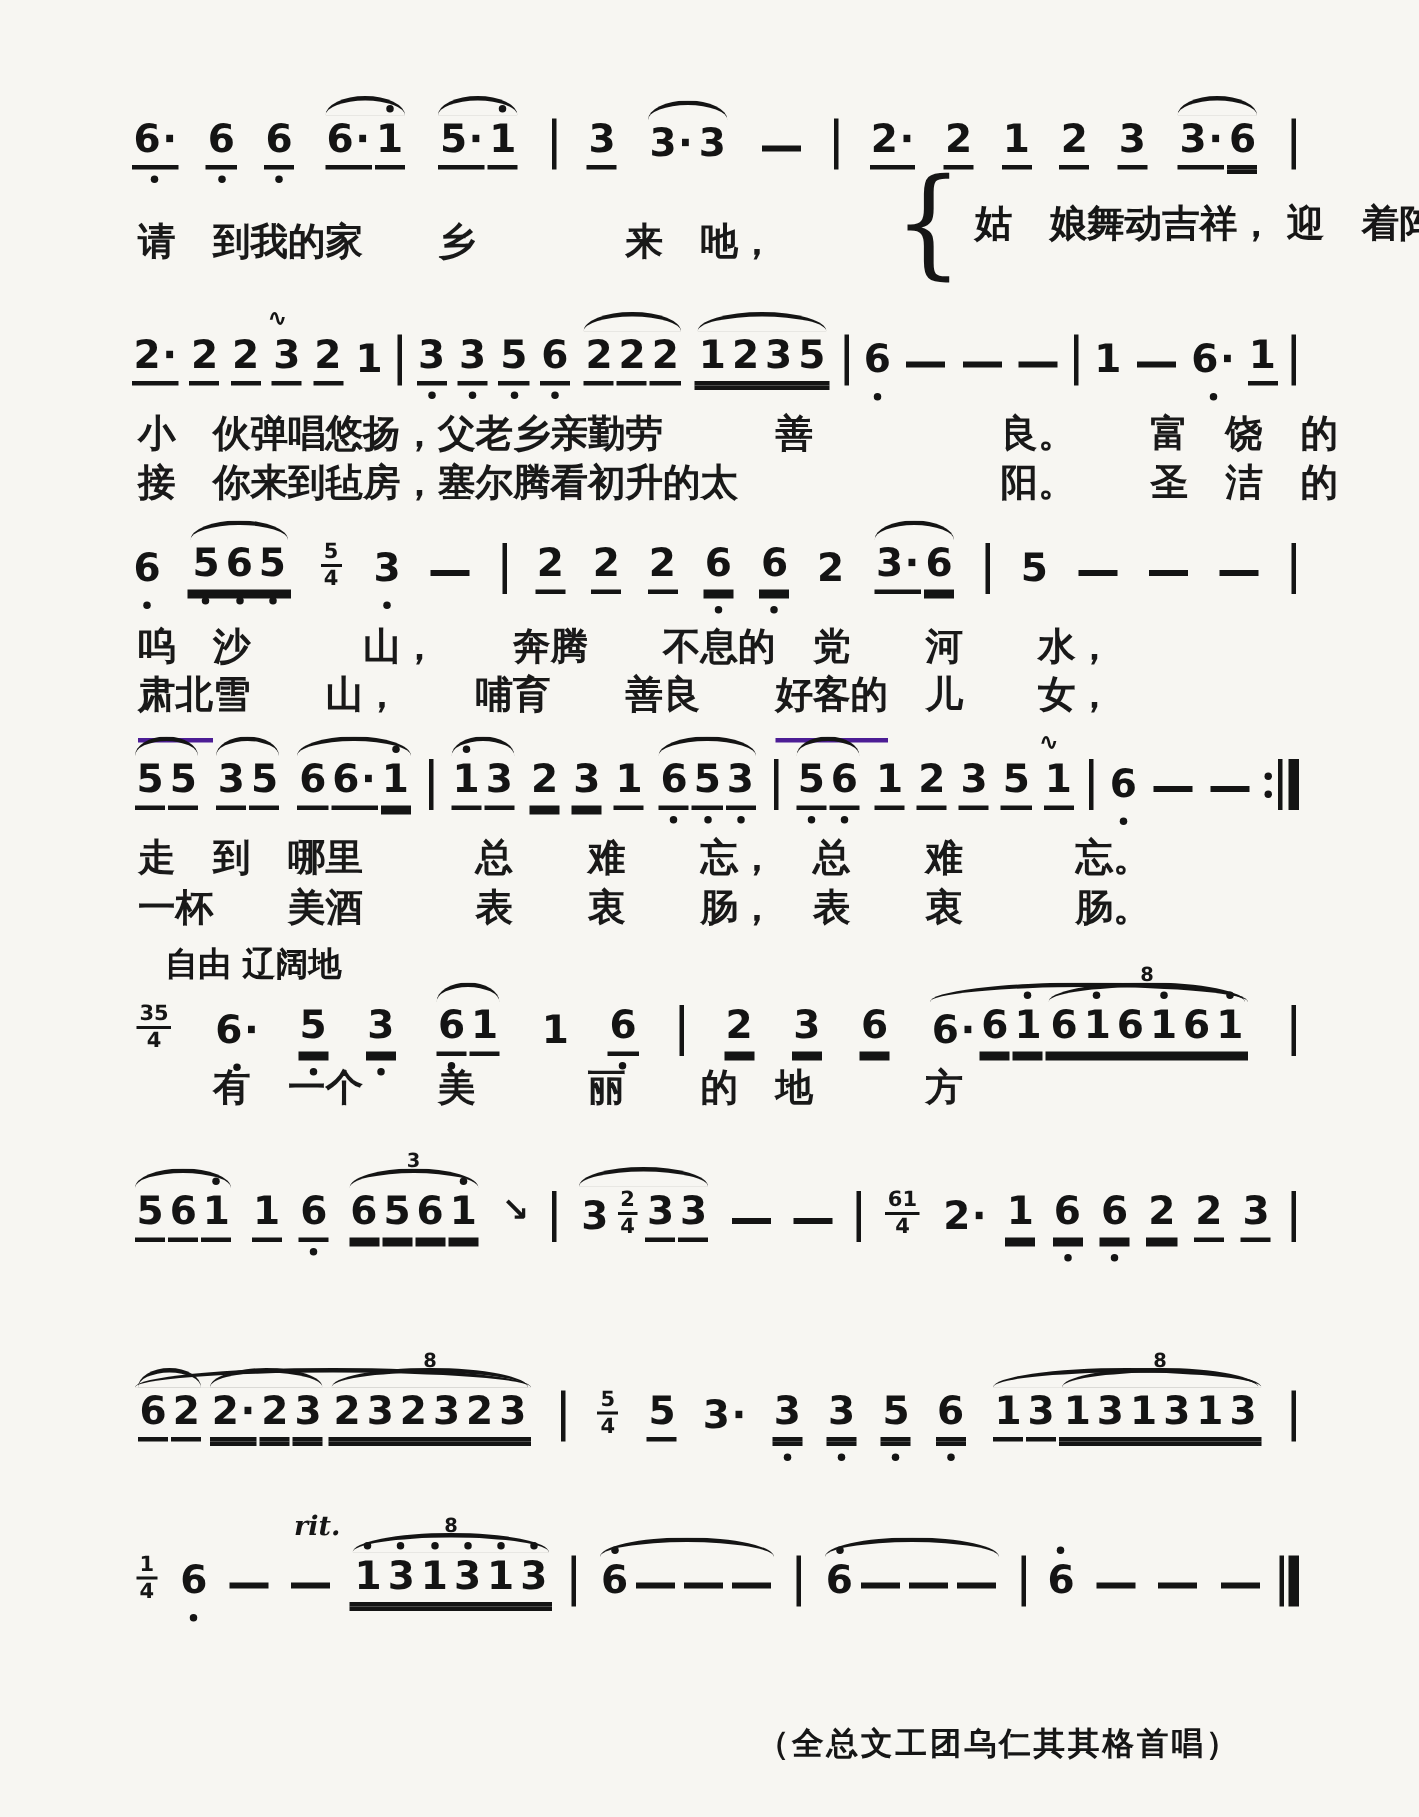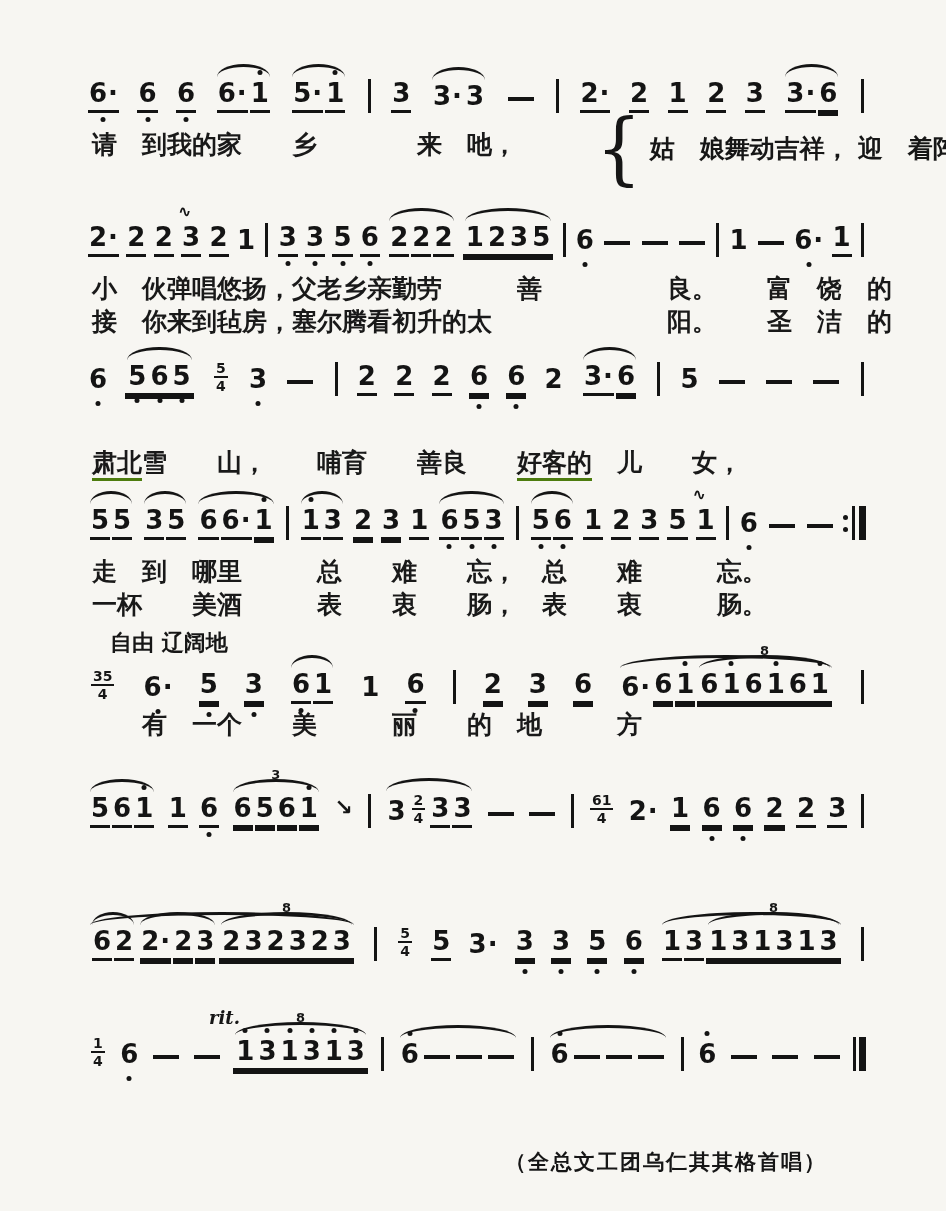--- a/index.html
+++ b/index.html
@@ -27,23 +27,23 @@
   .rpt{display:flex;align-items:center;gap:4px;align-self:flex-end;height:34px;}
   .rpt .dots{display:flex;flex-direction:column;gap:7px;}
   .rpt .dots i{width:5px;height:5px;border-radius:50%;background:#141414;}
   .dashx{width:26px;height:4px;background:#141414;align-self:flex-end;margin:0 2px 12px;}
   .ts{display:inline-flex;flex-direction:column;align-items:center;align-self:flex-end;
       margin:0 3px 2px;font:800 14px "DejaVu Sans",sans-serif;line-height:1.15;}
   .ts .top{border-bottom:2px solid #141414;padding:0 2px;}
   .trl{position:absolute;top:-20px;left:-3px;font:700 16px "DejaVu Sans",sans-serif;letter-spacing:-2px;}
   .arrow{font:700 22px "DejaVu Sans",sans-serif;align-self:flex-end;margin:0 2px 8px;}
   .lyr{position:absolute;left:4px;white-space:pre;font:600 25px "DejaVu Sans",sans-serif;color:#191919;}
-  .lyr .us{border-bottom:3px solid #4d7c0f;padding-bottom:1px;}
+  .lyr .us{border-bottom:3px solid #4c1d95;padding-bottom:15px;}
   .tempo{position:absolute;top:-40px;left:22px;font:600 22px "DejaVu Sans",sans-serif;}
-  .rit{position:absolute;top:-28px;left:121px;font:italic 800 18px "DejaVu Serif",serif;}
+  .rit{position:absolute;top:-28px;left:108px;font:italic 800 18px "DejaVu Serif",serif;}
   .choice{position:absolute;left:508px;top:34px;display:flex;align-items:center;gap:8px;}
   .brace{font:400 72px "DejaVu Serif",serif;transform:scaleY(1.1);line-height:1;}
   .choice .cl{display:flex;flex-direction:row;gap:8px;font:600 25px "DejaVu Sans",sans-serif;white-space:pre;}
   #credit{position:absolute;left:505px;top:1148px;font:600 21px "DejaVu Sans",sans-serif;letter-spacing:2px;}
 </style>
 </head>
 <body>
 
 <div id="page">
   <div id="score">
@@ -76,21 +76,21 @@
           <span class="note u1">1</span>
           <span class="note u1">2</span>
           <span class="note u1">3</span>
           <span class="grp">
             <span class="arc"></span>
             <span class="note u1">3<span class="dotafter">·</span></span>
             <span class="note u2">6</span>
           </span>
           <span class="bar"></span>
         </div>
-        <div class="lyr" style="top: 50px;"><span>请　到我的家　　乡　　　　来　吔，</span></div>
+        <div class="lyr" style="top: 66px;"><span>请　到我的家　　乡　　　　来　吔，</span></div>
         <div class="choice">
           <span class="brace">{</span>
           <span class="cl"><span>姑　娘舞动吉祥，</span><span>迎　着阵阵花香，</span></span>
         </div>
       </div>
       <div class="sys" style="top: 222px;">
         <div class="noterow">
           <span class="note u1">2<span class="dotafter">·</span></span>
           <span class="note u1">2</span>
           <span class="note u1">2</span>
@@ -157,20 +157,21 @@
             <span class="note u1">3<span class="dotafter">·</span></span>
             <span class="note u2">6</span>
           </span>
           <span class="bar"></span>
           <span class="note">5</span>
           <span class="dashx"></span>
           <span class="dashx"></span>
           <span class="dashx"></span>
           <span class="bar"></span>
         </div>
+        <div class="lyr" style="top: 54px;"><span>呜　沙　　　山，　　奔腾　　不息的　党　　河　　水，</span></div>
         <div class="lyr" style="top: 86px;"><span class="us">肃北</span><span>雪　　山，　　哺育　　善良　　</span><span class="us">好客的</span><span>　儿　　女，</span></div>
       </div>
       <div class="sys" style="top: 505px;">
         <div class="noterow">
           <span class="grp">
             <span class="arc"></span>
             <span class="note u1">5</span>
             <span class="note u1">5</span>
           </span>
           <span class="grp">

